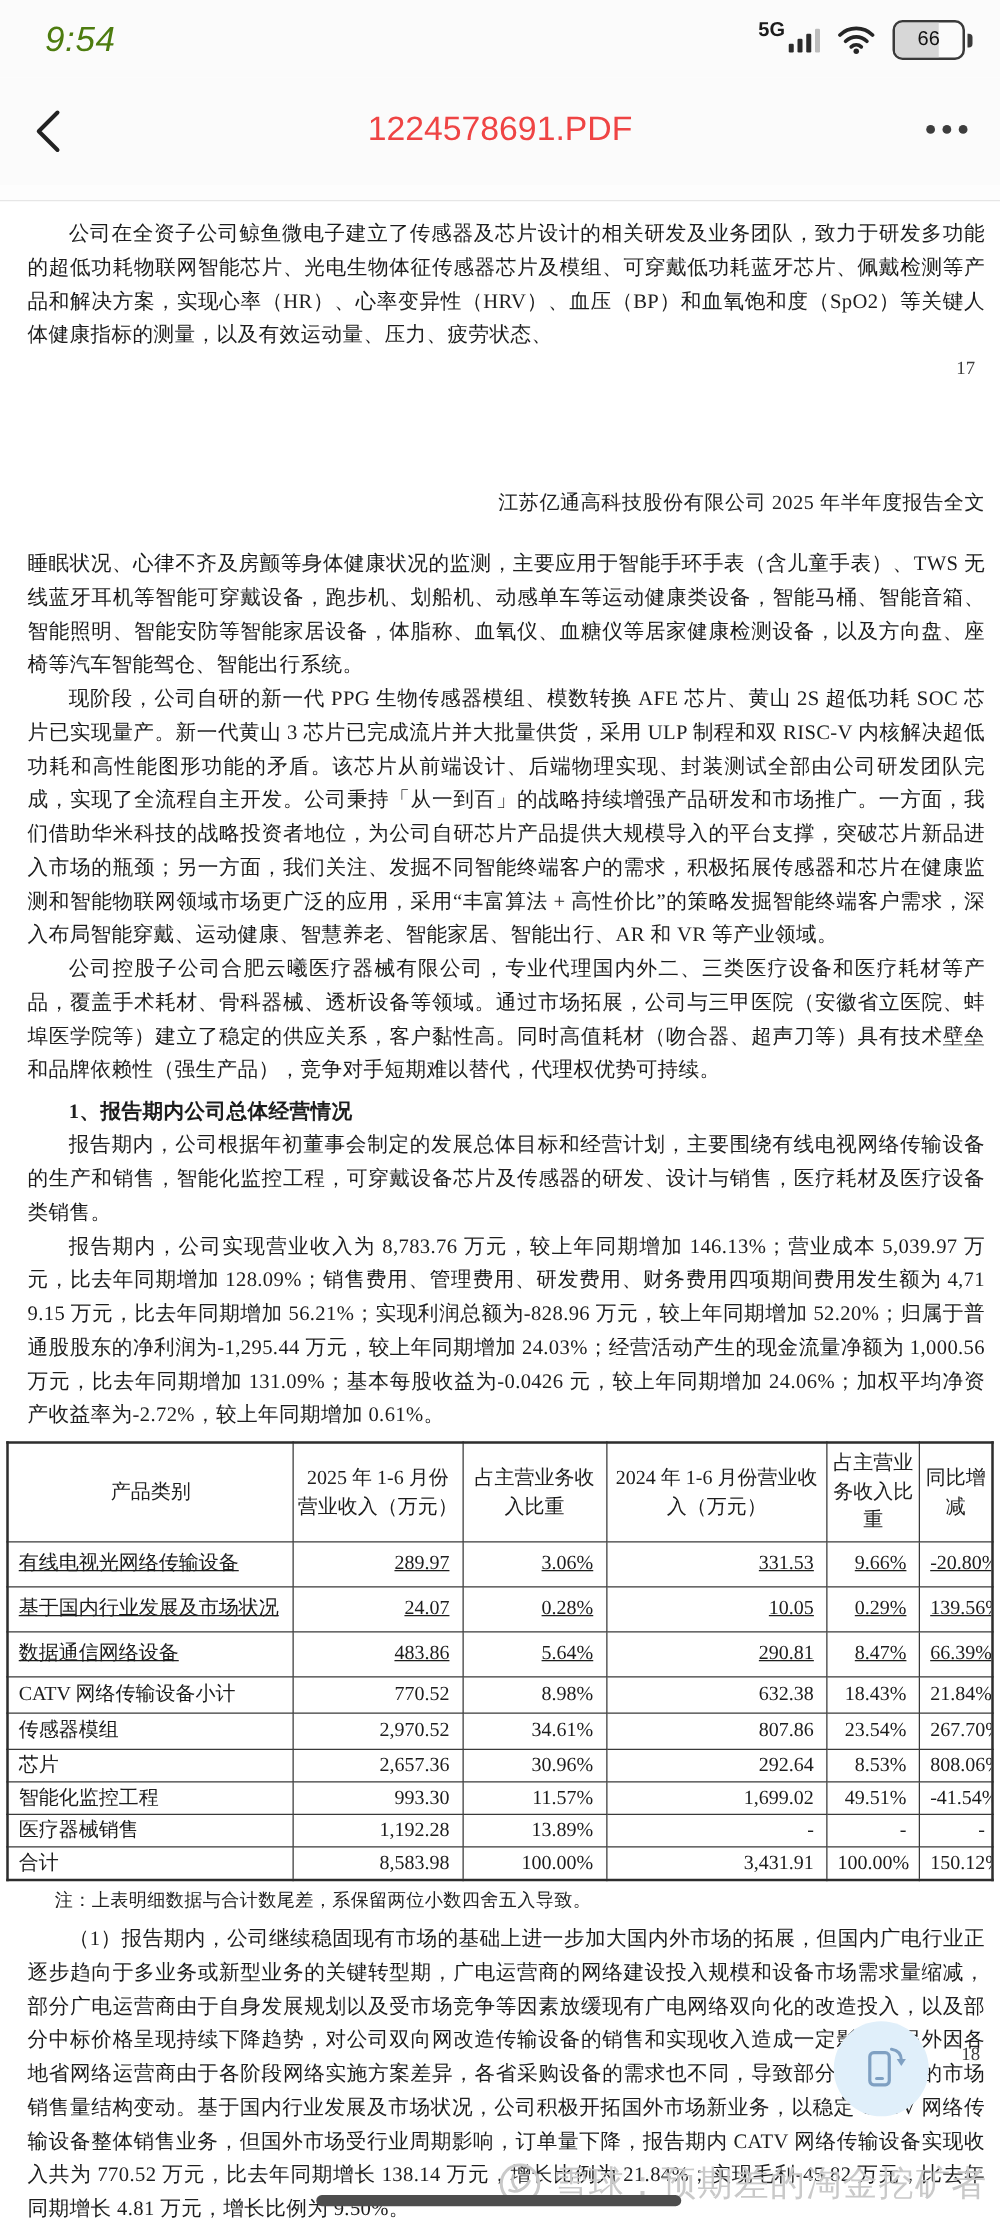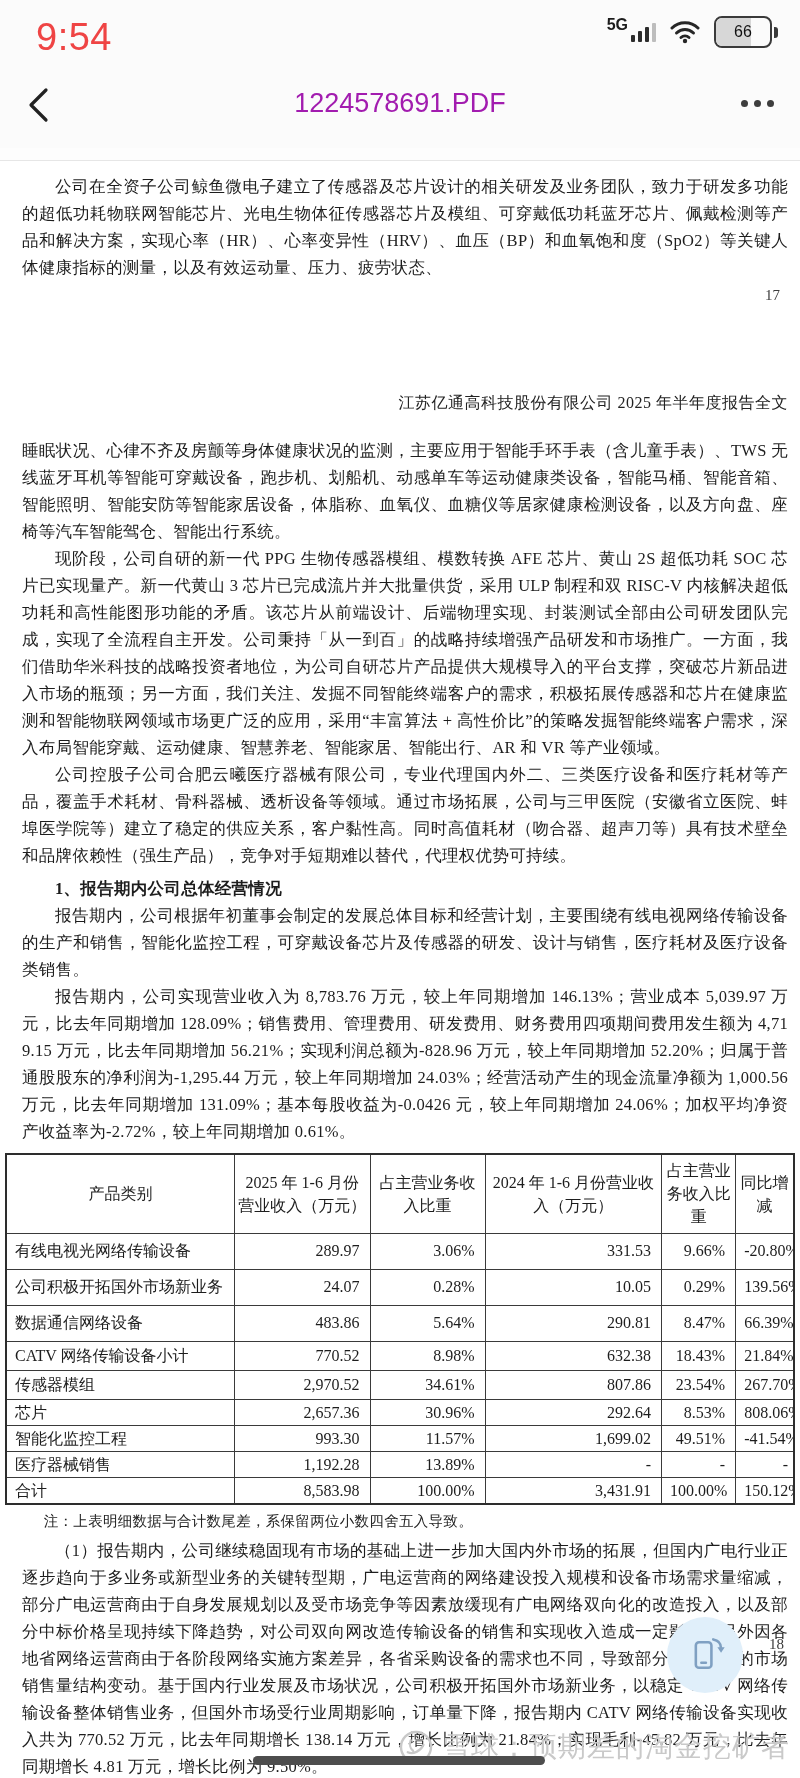--- a/index.html
+++ b/index.html
@@ -2,39 +2,39 @@
 <html><head>
 <meta charset="utf-8">
 <style>
   html,body{margin:0;padding:0;}
   body{width:800px;height:1778px;overflow:hidden;background:#fff;
        font-family:"Liberation Sans","DejaVu Sans",sans-serif;}
   .screen{position:relative;width:800px;height:1778px;background:#fdfdfd;overflow:hidden;}
 
   
   .status-bar{position:absolute;top:0;left:0;right:0;height:62px;background:#fbfbfb;}
-  .sb-time{position:absolute;left:36px;top:16px;font-size:38px;color:#ef4444;letter-spacing:.5px;}
+  .sb-time{position:absolute;left:36px;top:16px;font-size:28px;color:#4d7c0f;letter-spacing:.5px;font-style:italic;}
   .sb-right{position:absolute;right:22px;top:16px;display:flex;align-items:center;gap:14px;height:32px;}
   .sig{display:flex;align-items:flex-end;gap:1px;text-align:center;}
   .sig-label{font-size:16px;font-weight:700;color:#1c1c1c;margin-right:2px;transform:translateY(-8px);}
   .bars{display:flex;align-items:flex-end;gap:3px;height:20px;}
   .bar{width:4px;background:#2c2c2c;border-radius:1px;}
   .bar.b1{height:7px}.bar.b2{height:11px}.bar.b3{height:15px}
   .bar.b4{height:19px;background:#bdbdbd;}
   .battery{position:relative;width:54px;height:28px;border:2.5px solid #3a3a3a;border-radius:8px;
            display:flex;align-items:center;justify-content:center;background:#fbfbfb;overflow:hidden;}
   .battery .fill{position:absolute;left:0;top:0;bottom:0;width:64%;background:#d7d7d7;}
   .battery .pct{position:relative;font-size:16px;color:#111;}
   .battery-nub{width:4px;height:11px;background:#3a3a3a;border-radius:0 3px 3px 0;margin-left:2px;}
   .batt-wrap{display:flex;align-items:center;}
 
   
   .app-header{position:absolute;top:62px;left:0;right:0;height:86px;background:#fbfbfb;}
   .back-btn{position:absolute;left:24px;top:24px;width:30px;height:38px;cursor:pointer;}
-  .hdr-title{position:absolute;left:0;right:0;top:26px;text-align:center;font-size:27px;color:#a21caf;}
+  .hdr-title{position:absolute;left:0;right:0;top:26px;text-align:center;font-size:27px;color:#ef4444;}
   .more-btn{position:absolute;right:26px;top:38px;display:flex;gap:6px;cursor:pointer;}
   .more-btn i{width:7px;height:7px;border-radius:50%;background:#3d3d3d;display:block;}
   .hdr-divider{position:absolute;top:160px;left:0;right:0;height:1.5px;background:#e6e6e6;}
 
   
   .doc{position:absolute;top:161px;left:0;right:0;bottom:0;background:#fff;
        padding:0 12px 0 22px;
        font-family:"Liberation Serif","DejaVu Serif",serif;color:#1d1d1d;
        font-size:16.5px;line-height:27px;}
   .doc p{margin:0;text-align:justify;word-break:break-all;letter-spacing:.3px;}
@@ -51,21 +51,21 @@
             font-size:16px;color:#1d1d1d;}
   table.fin th,table.fin td{border:1px solid #3a3a3a;vertical-align:middle;line-height:1.45;
             overflow:hidden;}
   table.fin{border:2px solid #2d2d2d;}
   table.fin th{font-weight:400;text-align:center;padding:4px 3px;height:48px;}
   table.fin td{padding:1px 10px 1px 8px;}
   table.fin td.c0{text-align:left;}
   table.fin td.c1,table.fin td.c2,table.fin td.c3,table.fin td.c4{text-align:right;}
   table.fin td.c5{text-align:right;padding-right:5px;}
   .w0{width:29%}.w1{width:17.2%}.w2{width:14.6%}.w3{width:22.4%}.w4{width:9.4%}.w5{width:7.4%}
-  tr.h35 td{height:33px;}
+  tr.h35 td{height:33px;text-decoration:underline;}
   tr.h28 td{height:26px;}
   tr.h25 td{height:23px;}
   .tbl-note{font-size:14.5px;line-height:20px;margin-top:6px !important;text-indent:1.5em;color:#222;}
   .p8{margin-top:6px !important;}
 
   
   .pageno18{position:absolute;right:16px;top:1636px;font-size:15px;color:#3c3c3c;
             font-family:"Liberation Serif","DejaVu Serif",serif;}
   .fab{position:absolute;left:667px;top:1617px;width:76px;height:76px;border-radius:50%;
        background:#e0effa;display:flex;align-items:center;justify-content:center;cursor:pointer;}
@@ -159,21 +159,21 @@
       <tbody id="tbl-body">
           <tr class="h35">
             <td class="c0">有线电视光网络传输设备</td>
             <td class="c1">289.97</td>
             <td class="c2">3.06%</td>
             <td class="c3">331.53</td>
             <td class="c4">9.66%</td>
             <td class="c5">-20.80%</td>
           </tr>
           <tr class="h35">
-            <td class="c0">公司积极开拓国外市场新业务</td>
+            <td class="c0">基于国内行业发展及市场状况</td>
             <td class="c1">24.07</td>
             <td class="c2">0.28%</td>
             <td class="c3">10.05</td>
             <td class="c4">0.29%</td>
             <td class="c5">139.56%</td>
           </tr>
           <tr class="h35">
             <td class="c0">数据通信网络设备</td>
             <td class="c1">483.86</td>
             <td class="c2">5.64%</td>

